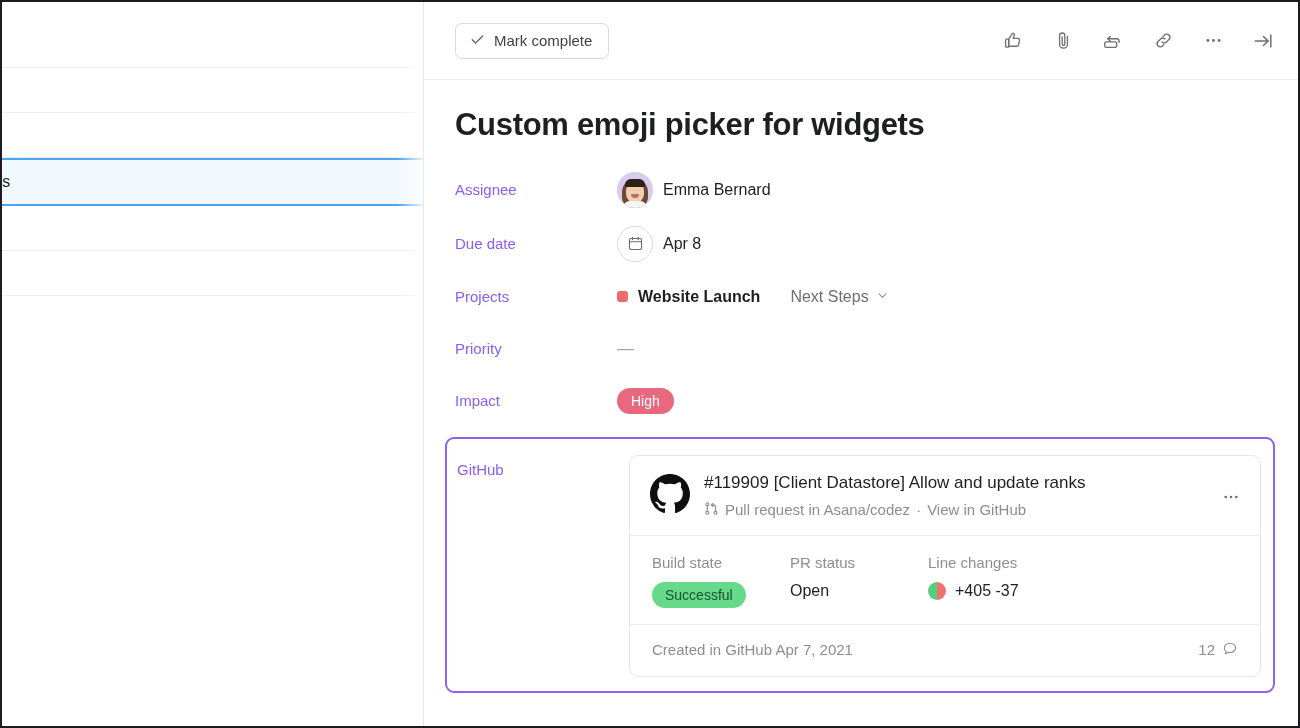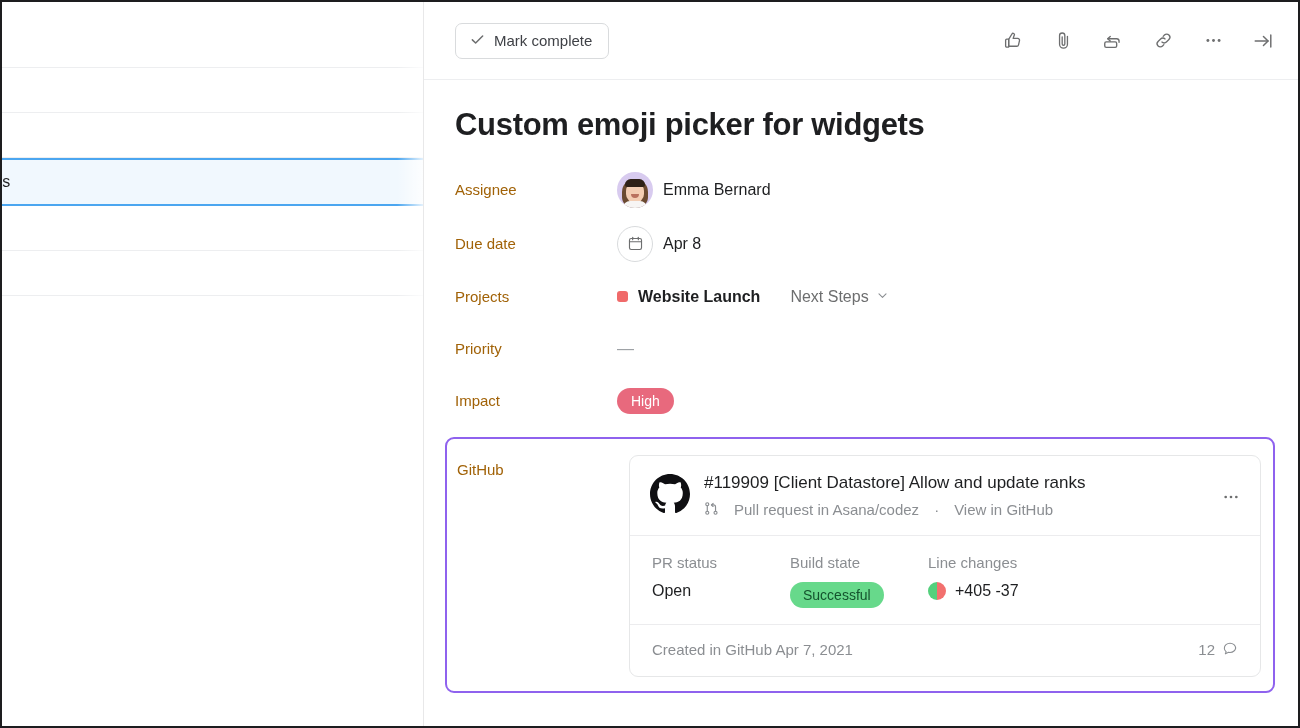--- a/index.html
+++ b/index.html
@@ -123,21 +123,21 @@
   .field-row {
     display: flex;
     align-items: center;
     min-height: 40px;
     padding-left: 31px;
   }
   .field-label {
     width: 162px;
     flex: 0 0 162px;
     font-size: 15px;
-    color: #a16207;
+    color: #8b5cf6;
   }
   .field-value {
     display: flex;
     align-items: center;
     gap: 10px;
     font-size: 16px;
     color: #1e1f21;
   }
 
   .avatar {
@@ -252,21 +252,21 @@
   .gh-head-text { flex: 1; min-width: 0; }
   .gh-pr-title {
     font-size: 17px;
     color: #1e1f21;
     line-height: 1.3;
     cursor: pointer;
   }
   .gh-sub {
     display: flex;
     align-items: center;
-    gap: 15px;
+    gap: 6px;
     margin-top: 7px;
     font-size: 15px;
     color: #8b8e92;
   }
   .gh-sub a { color: #8b8e92; text-decoration: none; cursor: pointer; }
   .gh-more {
     flex: 0 0 30px;
     display: flex; align-items: center; justify-content: center;
     height: 26px;
     color: #6d6e6f;
@@ -490,28 +490,28 @@
               <svg width="20" height="20" viewBox="0 0 24 24" fill="#6d6e6f">
                 <circle cx="5.6" cy="12" r="1.6"></circle>
                   <circle cx="12" cy="12" r="1.6"></circle>
                   <circle cx="18.4" cy="12" r="1.6"></circle>
               </svg>
             </div>
           </div>
 
           <div class="gh-stats">
             <div class="gh-stat">
-              <span class="gh-stat-label">PR status</span>
-              <span class="gh-stat-value">Open</span>
-            </div>
-            <div class="gh-stat">
               <span class="gh-stat-label">Build state</span>
               <span class="gh-stat-value">
                 <span class="badge-success">Successful</span>
               </span>
+            </div>
+            <div class="gh-stat">
+              <span class="gh-stat-label">PR status</span>
+              <span class="gh-stat-value">Open</span>
             </div>
             <div class="gh-stat">
               <span class="gh-stat-label">Line changes</span>
               <span class="gh-stat-value">
                 <span class="diff-circle"></span>
                 <span>+405 -37</span>
               </span>
             </div>
           </div>
 

